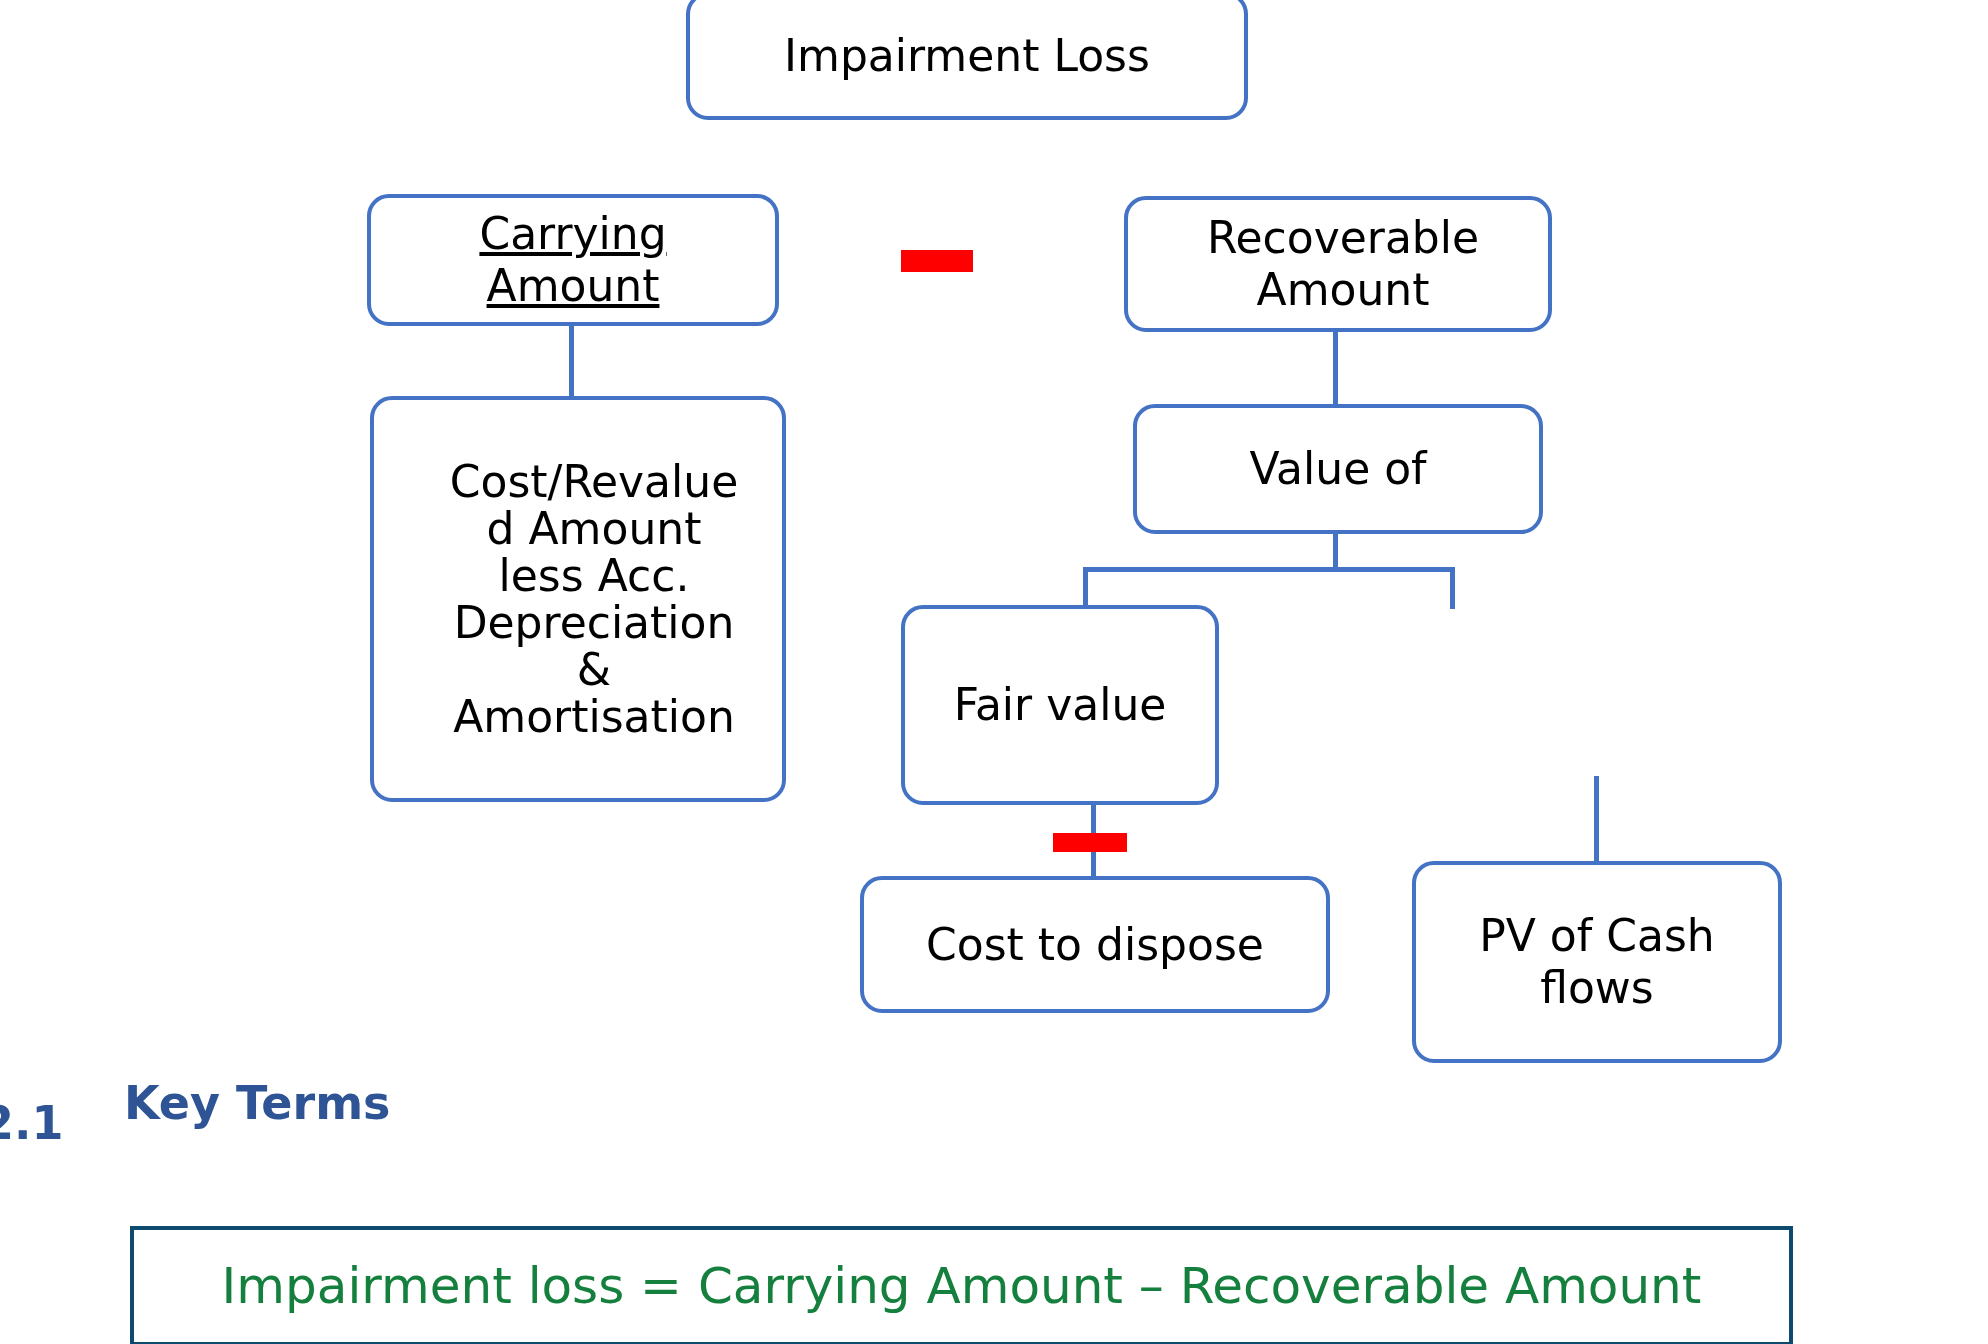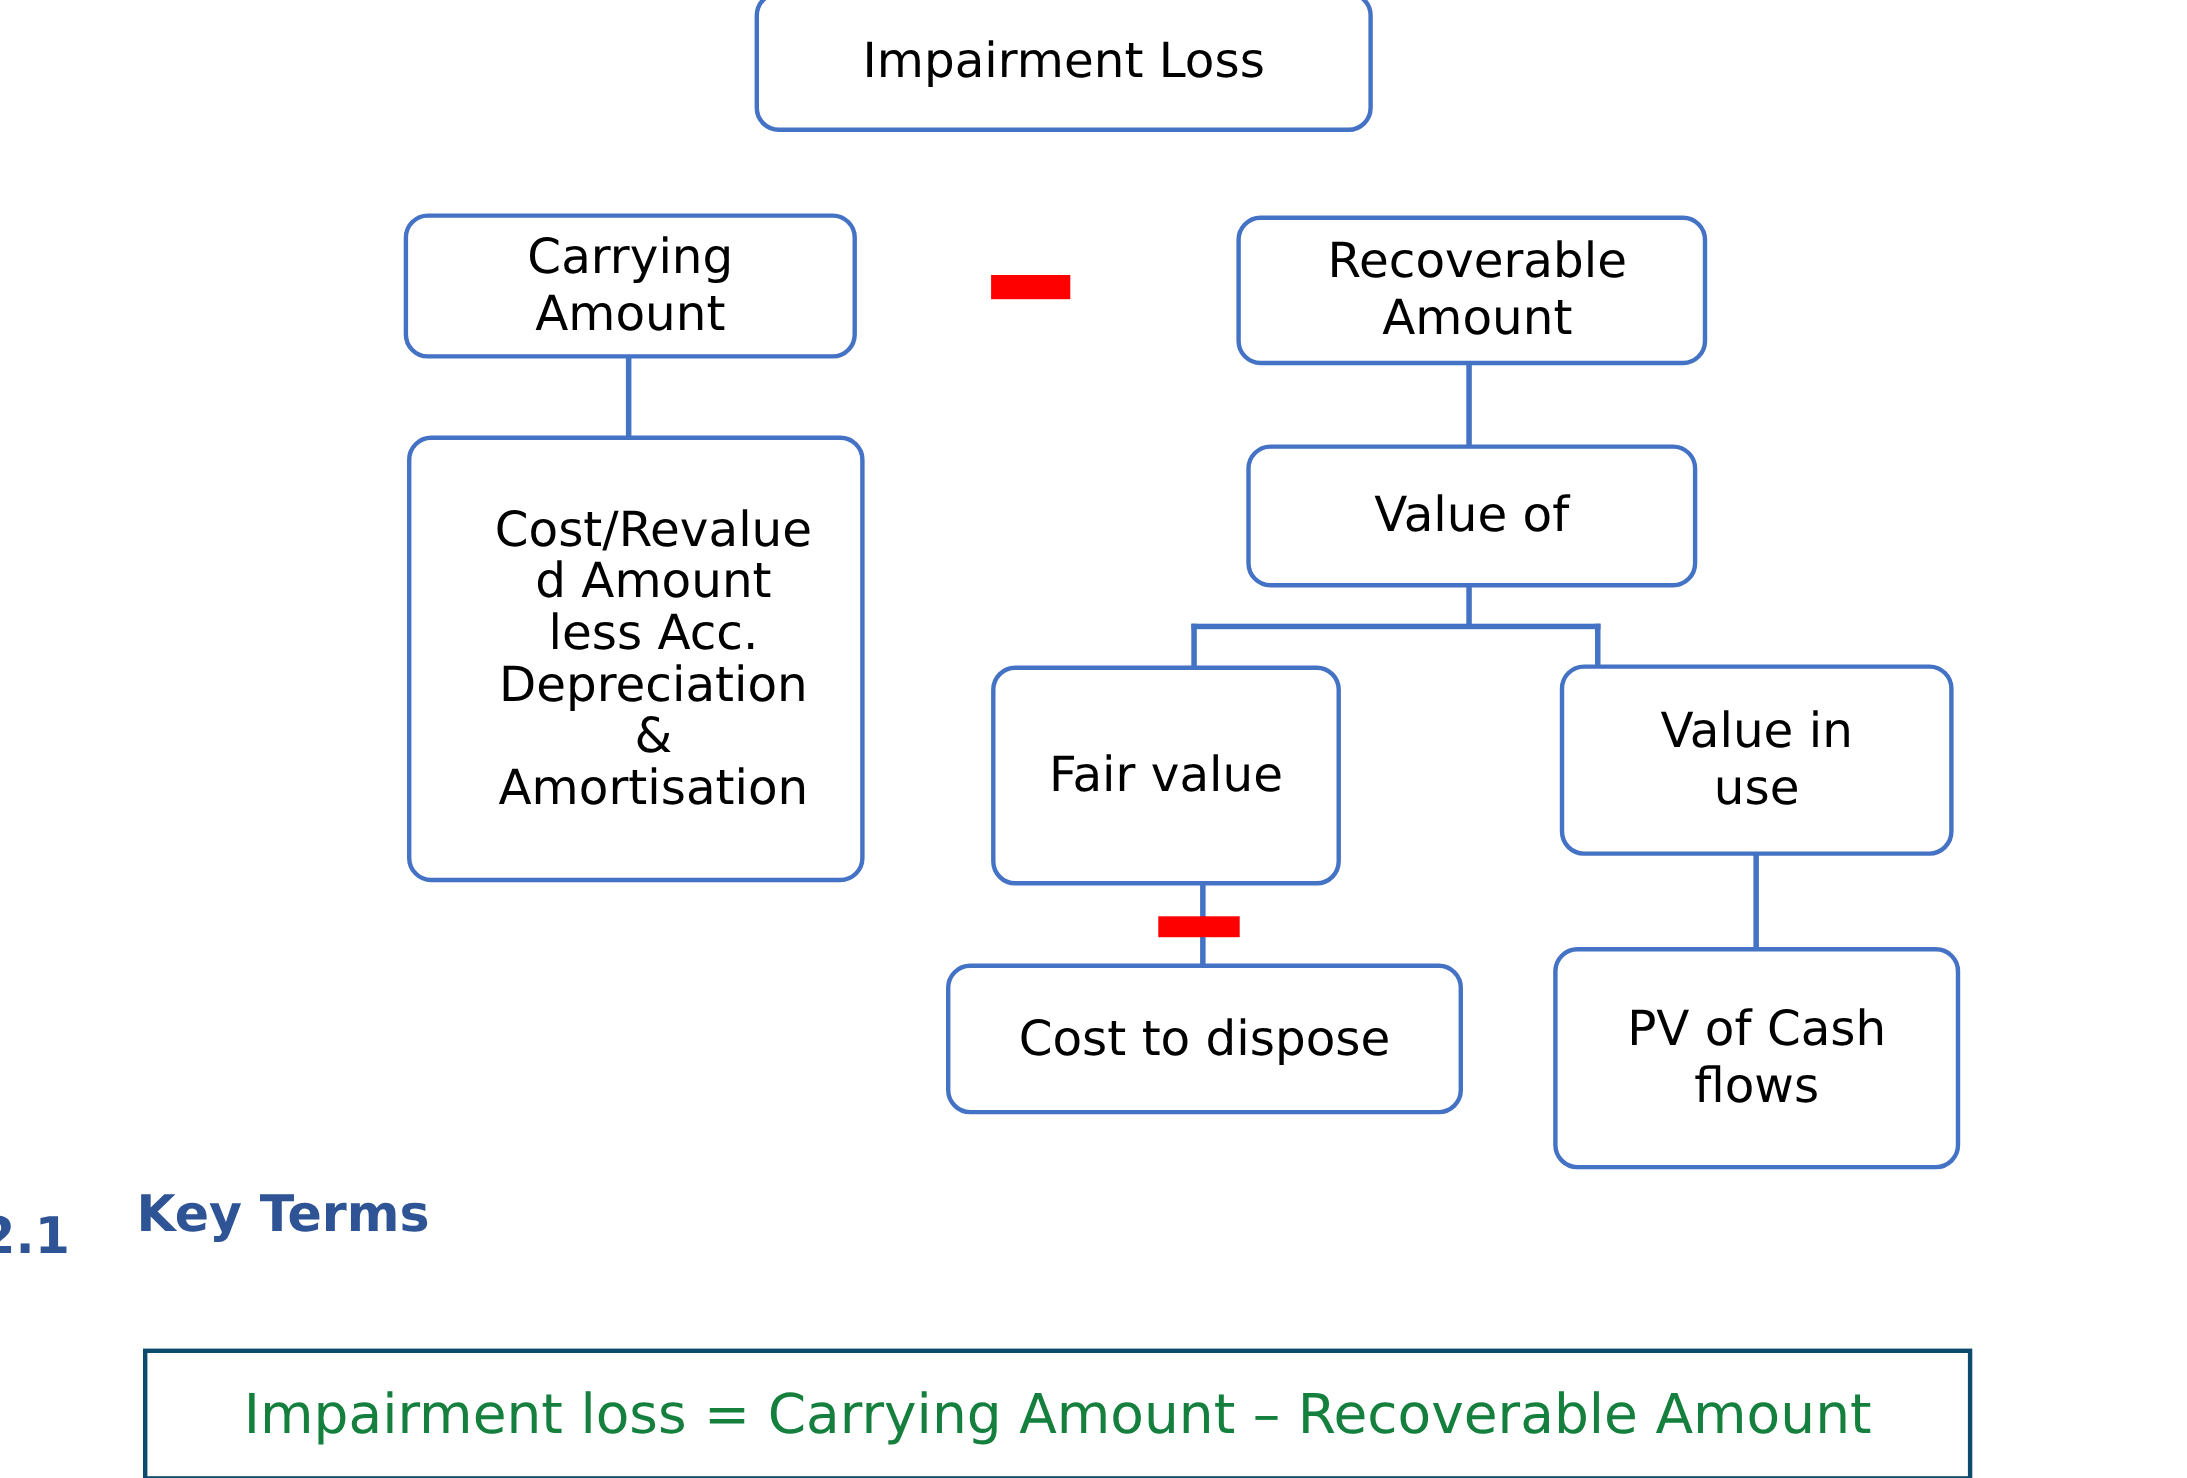--- a/index.html
+++ b/index.html
@@ -101,39 +101,37 @@
   <div class="conn conn-v" style="left:1083px; top:567px; height:42px;"></div>
 
   <div class="conn conn-v" style="left:1450px; top:567px; height:42px;"></div>
 
   <div class="conn conn-v" style="left:1091px; top:803px; height:74px;"></div>
 
   <div class="conn conn-v" style="left:1594px; top:776px; height:86px;"></div>
 
   <div class="node" style="left:686px; top:-8px; width:562px; height:128px;">Impairment Loss</div>
 
-  <div class="node" style="left:367px; top:194px; width:412px; height:132px;">Carrying
+  <div class="node" style="left:367px; top:194px; width:412px; height:132px;text-decoration:underline;">Carrying
 Amount</div>
 
   <div class="node" style="left:1124px; top:196px; width:428px; height:136px;padding-left:10px;">Recoverable
 Amount</div>
 
   <div class="node tight" style="left:370px; top:396px; width:416px; height:406px;">Cost/Revalue
 d Amount
 less Acc.
 Depreciation
 &amp;
 Amortisation</div>
 
   <div class="node" style="left:1133px; top:404px; width:410px; height:130px;">Value of</div>
 
   <div class="node" style="left:901px; top:605px; width:318px; height:200px;">Fair value</div>
 
-  <div class="node" style="left:1418px; top:604px; width:358px; height:174px;">Value in
-use</div>
 
   <div class="node" style="left:860px; top:876px; width:470px; height:137px;">Cost to dispose</div>
 
   <div class="node" style="left:1412px; top:861px; width:370px; height:202px;">PV of Cash
 flows</div>
 
   <div class="minus" style="left:901px; top:250px; width:72px; height:22px;"></div>
 
   <div class="minus" style="left:1053px; top:833px; width:74px; height:19px;"></div>
 

